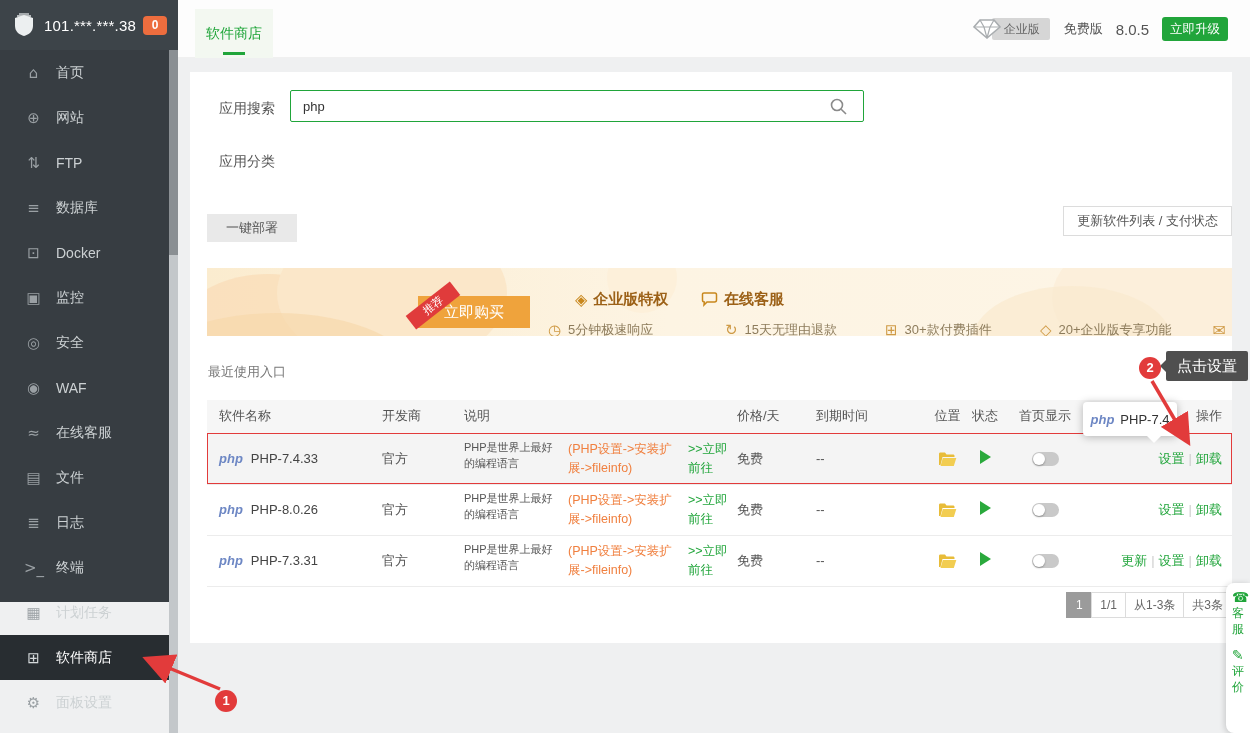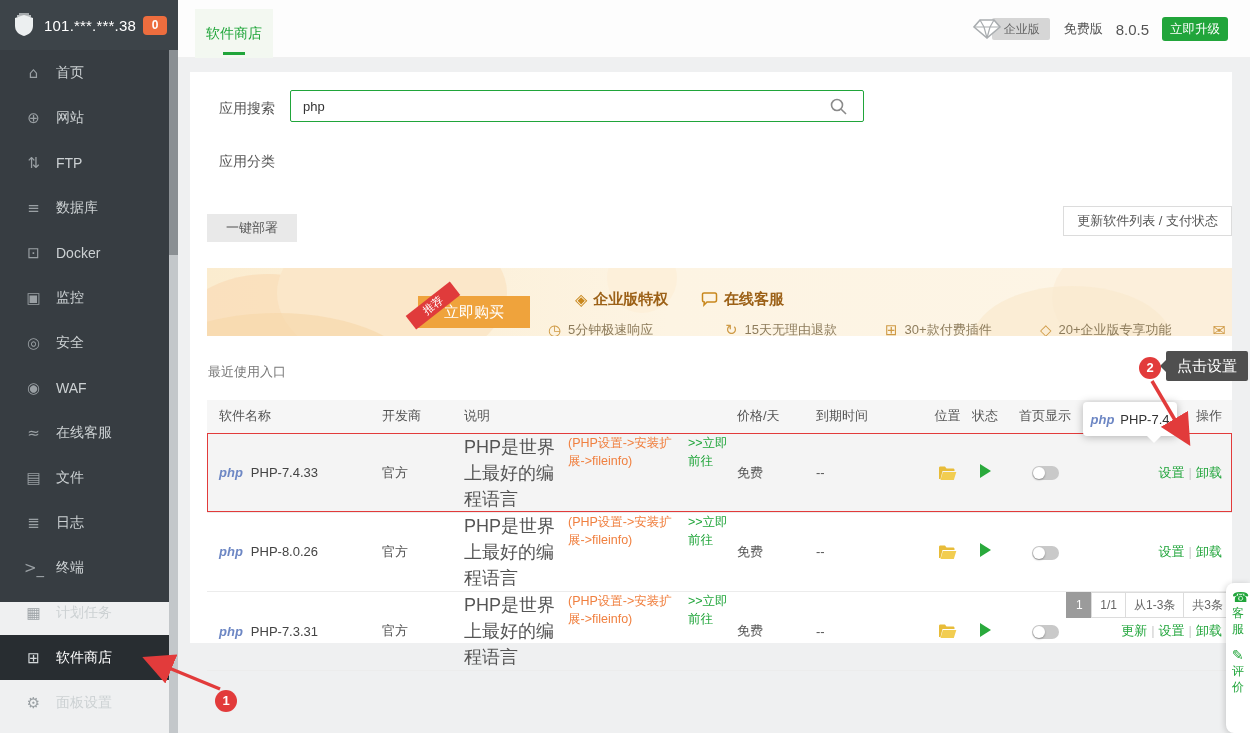--- a/index.html
+++ b/index.html
@@ -89,21 +89,21 @@
   .apps th.cc, .apps td.cc { text-align:center; padding-left:0; }
   .apps th.cr, .apps td.cr { text-align:right; padding-right:10px; padding-left:0; }
   .apps th.cp { padding-left:2px; } .apps td.cp { padding-left:2px;font-family:Liberation Mono, monospace; }
   .apps th.ce { padding-left:16px; } .apps td.ce { padding-left:16px; }
   .apps td { height:51px; border-bottom:1px solid #ececec; font-size:13px; color:#555; padding-left:12px; }
   .apps tr.hl td { background:#f4f4f4; }
   .apps tr.hl { outline:1px solid #e23b3b; outline-offset:-1px; }
   .namecell { display:flex; align-items:center; gap:8px; color:#444; }
   .phplogo { font-style:italic; font-weight:bold; color:#6d87c4; font-size:13px; }
   .desc { display:flex; gap:8px; line-height:1.45; }
-  .desc .d1 { width:96px; color:#555; font-size:18px; }
+  .desc .d1 { width:96px; color:#555; font-size:11px; }
   .desc .d2 { width:112px; color:#f08040; font-size:12.5px; word-break:break-all; }
   .desc .d3 { width:44px; color:#21a53b; font-size:12.5px; cursor:pointer; }
   .folder-ic { display:inline-block; vertical-align:middle; cursor:pointer; }
   .play { display:inline-block; width:0; height:0; border-left:11px solid #2aa93c;
     border-top:7px solid transparent; border-bottom:7px solid transparent; cursor:pointer; }
   .toggle { display:inline-block; width:27px; height:14px; background:#c9c9c9; border-radius:8px;
     position:relative; cursor:pointer; vertical-align:middle; }
   .toggle .knob { position:absolute; left:1px; top:1px; width:12px; height:12px; background:#fff;
     border-radius:50%; box-shadow:0 1px 2px rgba(0,0,0,.3); }
   .alink { color:#21a53b; cursor:pointer; }

